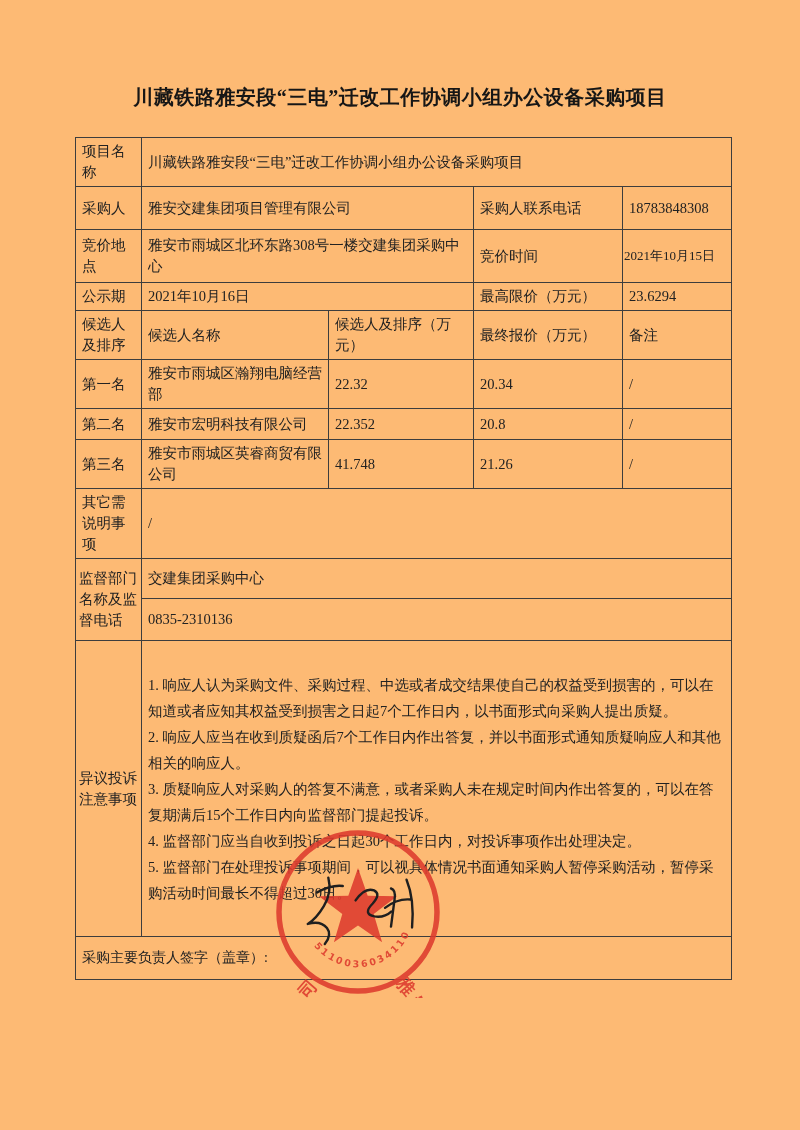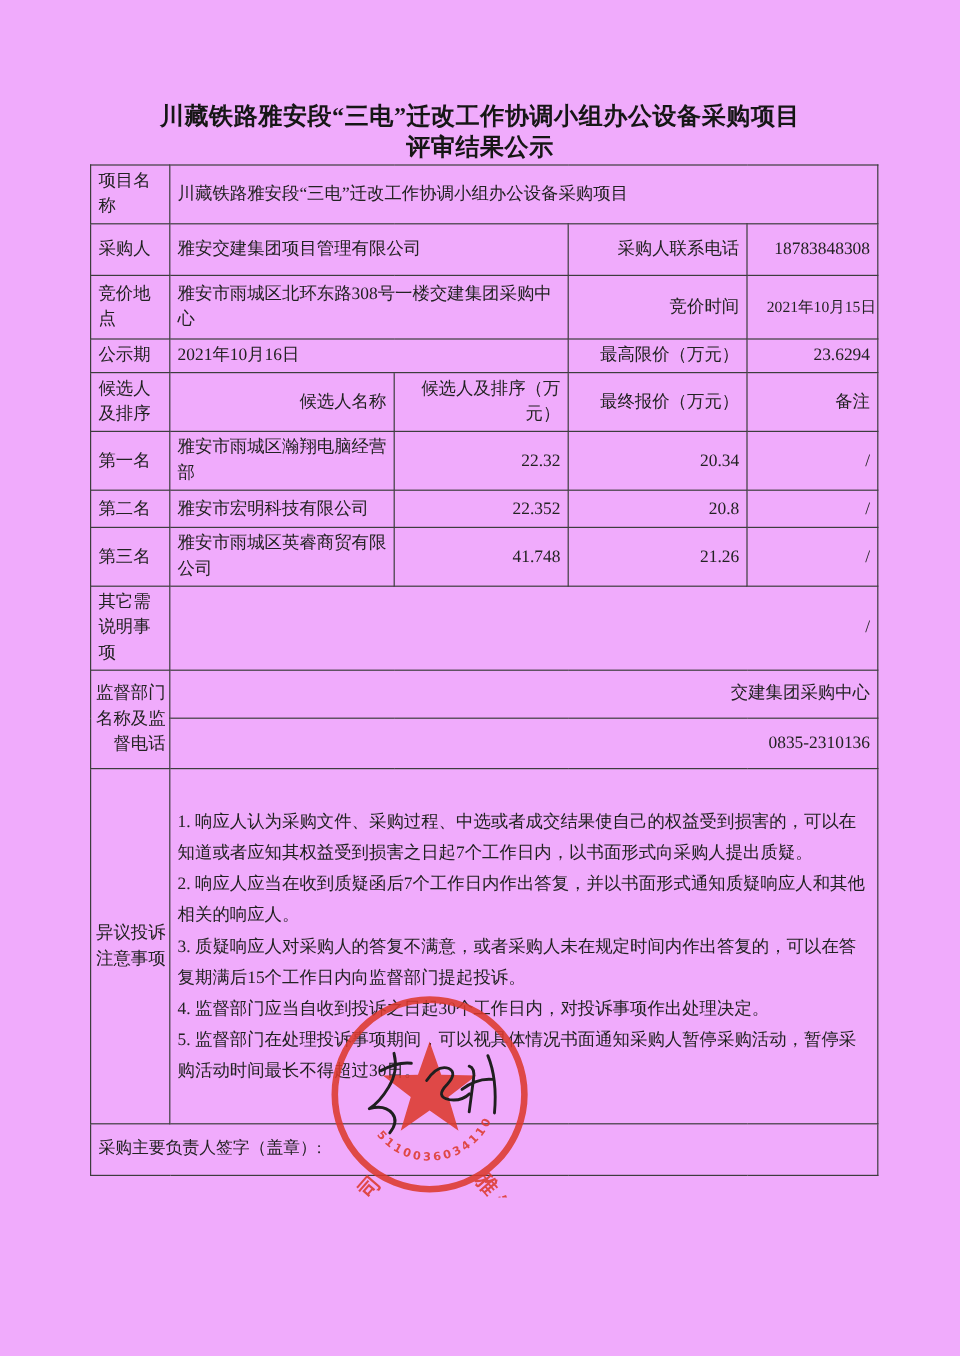--- a/index.html
+++ b/index.html
@@ -1,55 +1,54 @@
 <!DOCTYPE html>
 <html><head>
 <meta charset="utf-8">
 <style>
   html,body{margin:0;padding:0;}
   body{
     width:800px;height:1130px;background:#ffffff;position:relative;
     font-family:"Liberation Serif","DejaVu Serif",serif;color:#1e1e1e;
   }
-  .sheet{position:absolute;inset:0;background:#f0abfc;overflow:hidden;}
+  .sheet{position:absolute;inset:0;background:#fdba74;overflow:hidden;}
 
   .doc-title{
     position:absolute;top:84px;left:0;width:100%;
     text-align:center;font-weight:bold;font-size:20px;line-height:26px;color:#161616;
     letter-spacing:0.5px;
   }
 
   table.main{
     position:absolute;left:75px;top:137px;width:656px;
     border-collapse:collapse;table-layout:fixed;
     font-size:14.5px;color:#222;
   }
   table.main td{
     border:1.6px solid #3d3d3d;padding:3px 6px;vertical-align:middle;
     line-height:1.45;overflow:hidden;
   }
-  td.c{text-align:right;}
+  td.c{text-align:left;}
   td.vtop{vertical-align:top;padding-top:5px;}
   td.lbl{padding-left:4px;padding-right:2px;}
   .nowrap{white-space:nowrap;}
   .objection-cell{padding:6px 9px;}
   .objection-cell .obj-line{line-height:26px;text-align:left;}
   .sig-cell{padding-left:6px;font-size:14px;}
 
   .seal-svg{position:absolute;left:272px;top:826px;opacity:0.87;}
   .signature-svg{position:absolute;left:288px;top:866px;}
 </style>
 </head>
 <body>
 
 <div class="sheet">
 
   <div class="doc-title">
     <div>川藏铁路雅安段“三电”迁改工作协调小组办公设备采购项目</div>
-    <div>评审结果公示</div>
   </div>
 
   <table class="main">
     <colgroup>
       <col style="width:66px">
         <col style="width:187px">
         <col style="width:145px">
         <col style="width:149px">
         <col style="width:109px">
     </colgroup>

